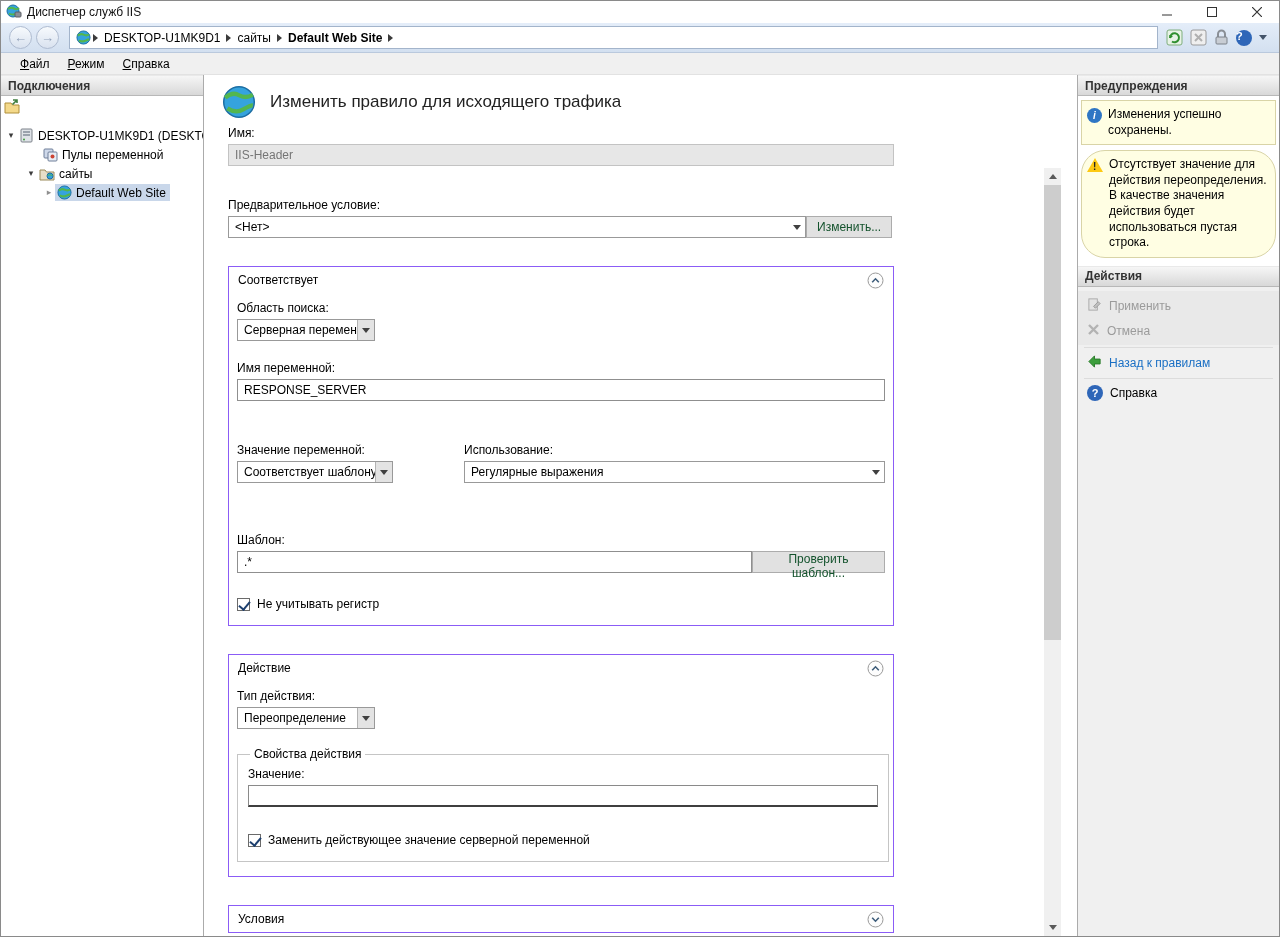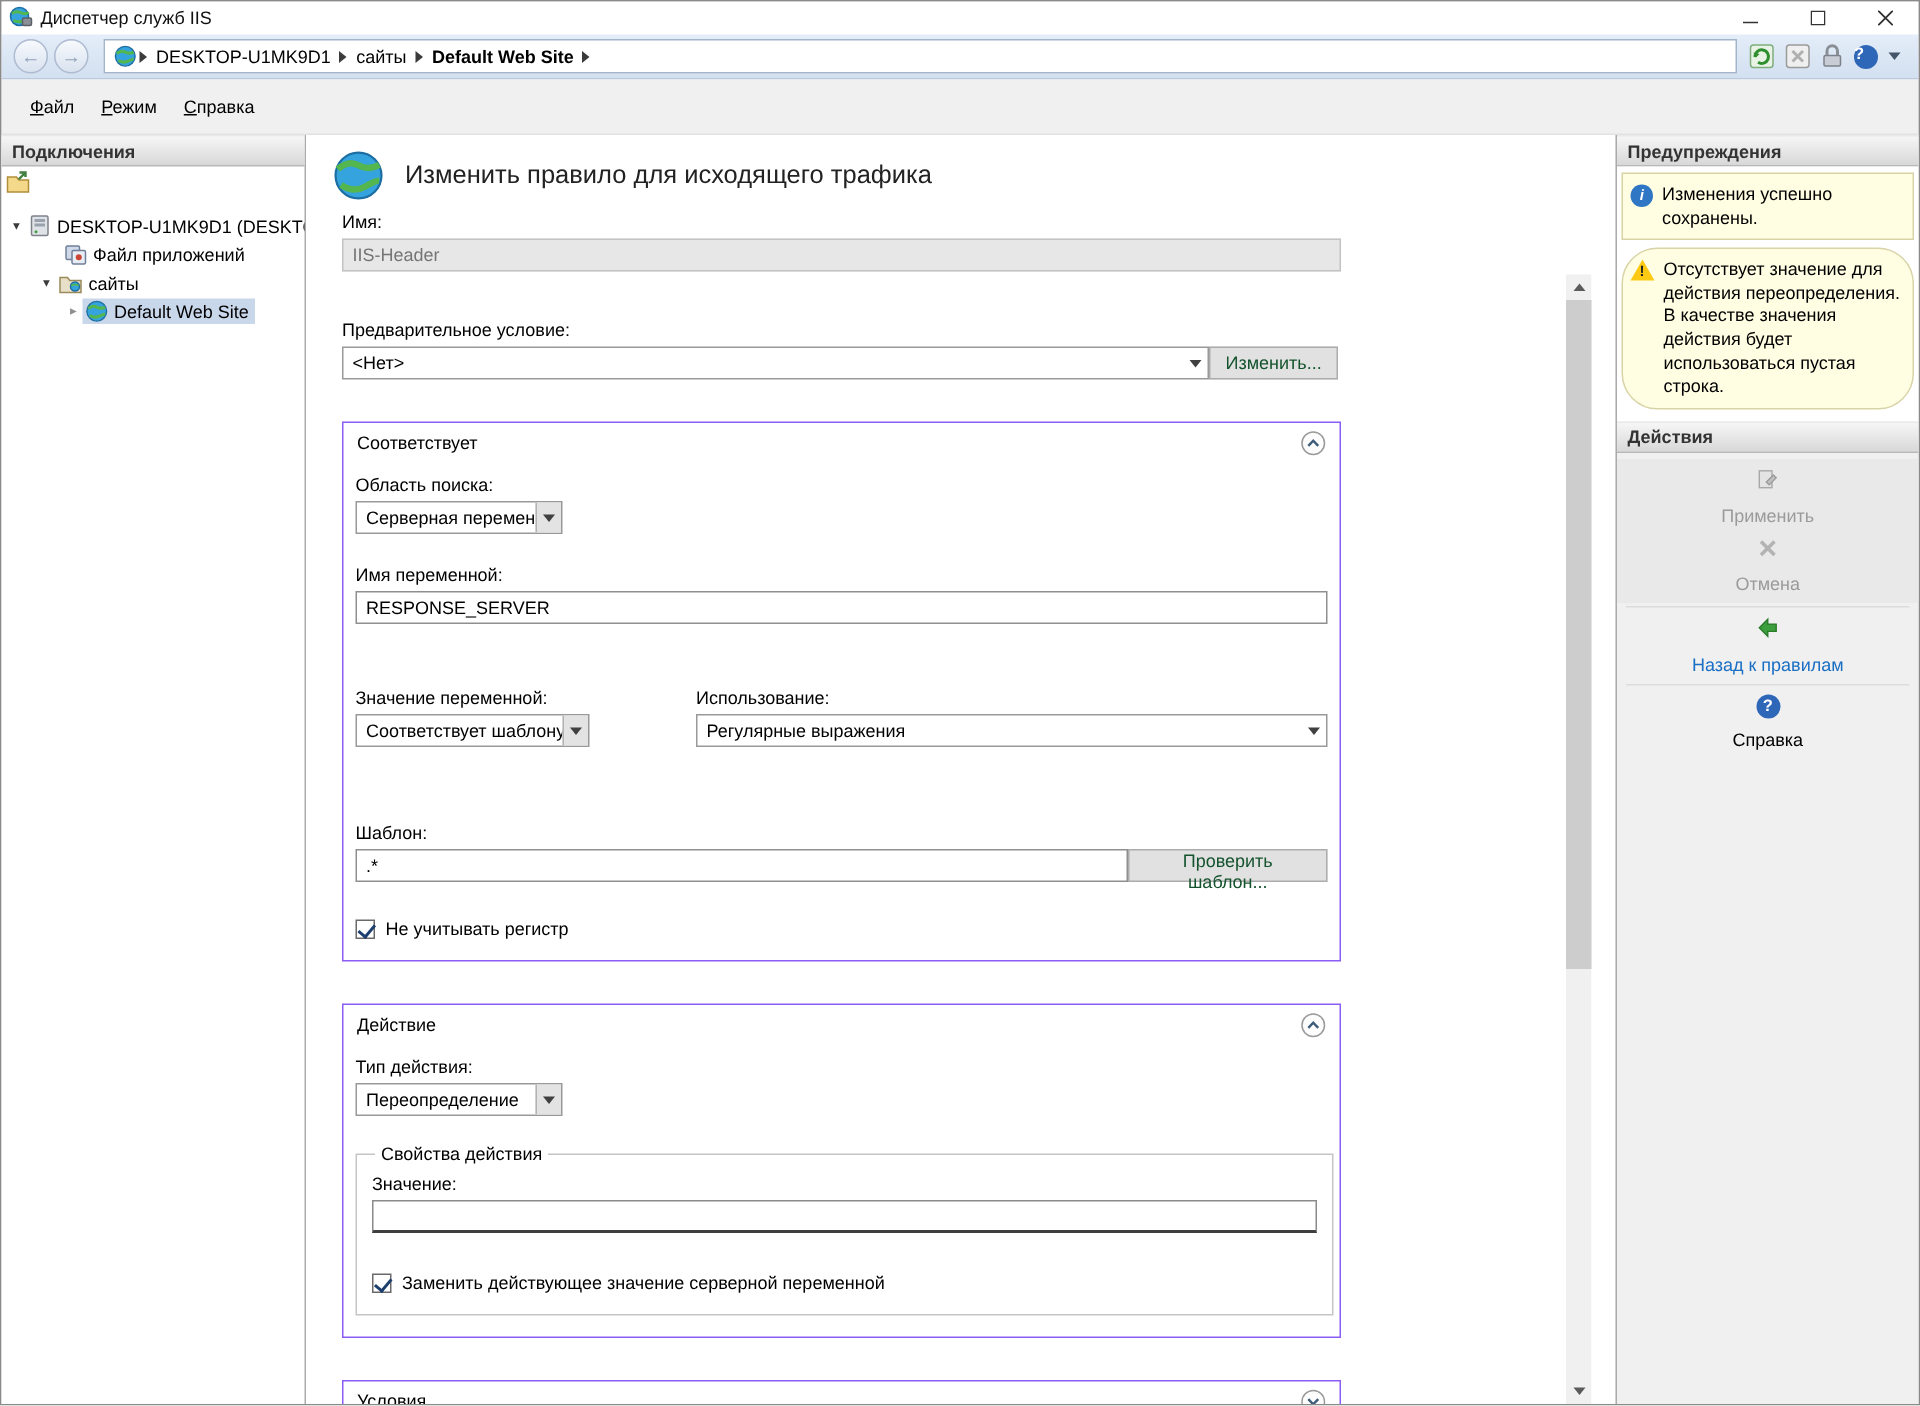--- a/index.html
+++ b/index.html
@@ -22,21 +22,21 @@
   .breadcrumb { flex:1; height:23px; background:#fff; border:1px solid #a3b4cb; display:flex; align-items:center; padding:0 6px; margin:0 8px 0 6px; overflow:hidden; }
   .crumb { padding:0 6px; white-space:nowrap; }
   .crumb.current { font-weight:bold; }
   .crumb-sep { width:0; height:0; border-top:4px solid transparent; border-bottom:4px solid transparent; border-left:5px solid #3b3b3b; flex:0 0 auto; }
   .addr-icons { display:flex; align-items:center; gap:7px; padding-right:4px; }
   .addr-icons svg, .addr-icons .help-circle { display:block; }
   .help-circle { width:16px; height:16px; border-radius:50%; background:#2e66b8; color:#fff; font-weight:bold; font-size:11px; display:flex; align-items:center; justify-content:center; }
   .mini-caret { width:0; height:0; border-left:4px solid transparent; border-right:4px solid transparent; border-top:5px solid #44546a; }
 
   
-  .menubar { height:37px; background:#f0f0f0; border-bottom:1px solid #e2e2e2; display:flex; align-items:center; padding-left:10px; flex:0 0 auto; }
+  .menubar { height:22px; background:#f0f0f0; border-bottom:1px solid #e2e2e2; display:flex; align-items:center; padding-left:10px; flex:0 0 auto; }
   .menu-item { display:inline-block; padding:4px 9px; }
   .menu-item::first-letter { text-decoration: underline; }
 
   
   .content { flex:1; display:flex; min-height:0; background:#fff; }
 
   
   .sidebar { width:203px; flex:0 0 auto; border-right:1px solid #ababab; display:flex; flex-direction:column; background:#fff; }
   .panel-header { height:21px; background:linear-gradient(#f6f6f6,#d8d8d8); border-bottom:1px solid #b8b8b8; border-top:1px solid #e9e9e9; display:flex; align-items:center; padding:0 7px; font-weight:bold; color:#333; flex:0 0 auto; }
   .sidebar-toolbar { height:25px; display:flex; align-items:center; padding:3px 3px; flex:0 0 auto; }
@@ -103,21 +103,21 @@
   
   .rightpanel { width:202px; flex:0 0 auto; border-left:1px solid #ababab; display:flex; flex-direction:column; background:#f0f0f0; }
   .alerts { background:#fff; padding:4px 3px 8px 3px; }
   .alert { display:flex; gap:6px; background:#fffee3; border:1px solid #d9d4a7; padding:6px 5px; line-height:1.3; }
   .alert + .alert { margin-top:5px;border-radius:24px; }
   .alert-icon-col { flex:0 0 auto; padding-top:1px; }
   .info-circle { width:15px; height:15px; border-radius:50%; background:#2f76c4; color:#fff; font-size:10px; font-weight:bold; font-style:italic; display:flex; align-items:center; justify-content:center; }
   .warn-tri { position:relative; width:0; height:0; border-left:8px solid transparent; border-right:8px solid transparent; border-bottom:14px solid #fdc913; display:block; }
   .warn-tri::after { content:"!"; position:absolute; left:-2px; top:2px; font-size:10px; font-weight:bold; color:#222; font-style:normal; }
   .actions { flex:1; display:flex; flex-direction:column; padding-top:4px; }
-  .action-item { display:flex; align-items:center; gap:7px; padding:4px 9px;flex-direction:column; }
+  .action-item { display:flex; align-items:center; gap:7px; padding:4px 9px; }
   .action-item .label { white-space:nowrap; }
   .action-item.disabled .label { color:#9b9b9b; }
   .action-item.link .label { color:#1a6fc4; }
   .action-sep { height:1px; background:#dcdcdc; margin:2px 6px; }
   .disabled-block { background:#e9e9e9; padding:2px 0; }
 </style>
 </head>
 <body>
 
 <div class="window">
@@ -232,21 +232,21 @@
         </div>
         <div class="tree-row" style="padding-left:40px;">
           <span class="tree-icon">
               <svg width="15" height="15" viewBox="0 0 15 15">
                 <rect x="1" y="2" width="9" height="9" rx="1" fill="#cfd9ea" stroke="#6f7f99"></rect>
                 <rect x="5" y="5" width="9" height="9" rx="1" fill="#e8edf5" stroke="#6f7f99"></rect>
                 <circle cx="9.5" cy="9.5" r="2" fill="#cc4433"></circle>
               </svg>
             </span>
           <span class="tree-sel">
-              <span>Файл приложений</span>
+              <span>Пулы переменной</span>
             </span>
         </div>
         <div class="tree-row" style="padding-left:24px;">
           <span class="twisty open"></span>
           <span class="tree-icon">
               <svg width="16" height="14" viewBox="0 0 16 14">
                 <path d="M1 3 L6 3 L7.5 5 L15 5 L15 13 L1 13 Z" fill="#e8dfc8" stroke="#9a8a5a"></path>
                 <circle cx="11" cy="9" r="3" fill="#35a3dd" stroke="#1d6ea3"></circle>
                 <path d="M8.5 8.5 Q11 7 13.5 8.5" fill="none" stroke="#53b64e"></path>
               </svg>

